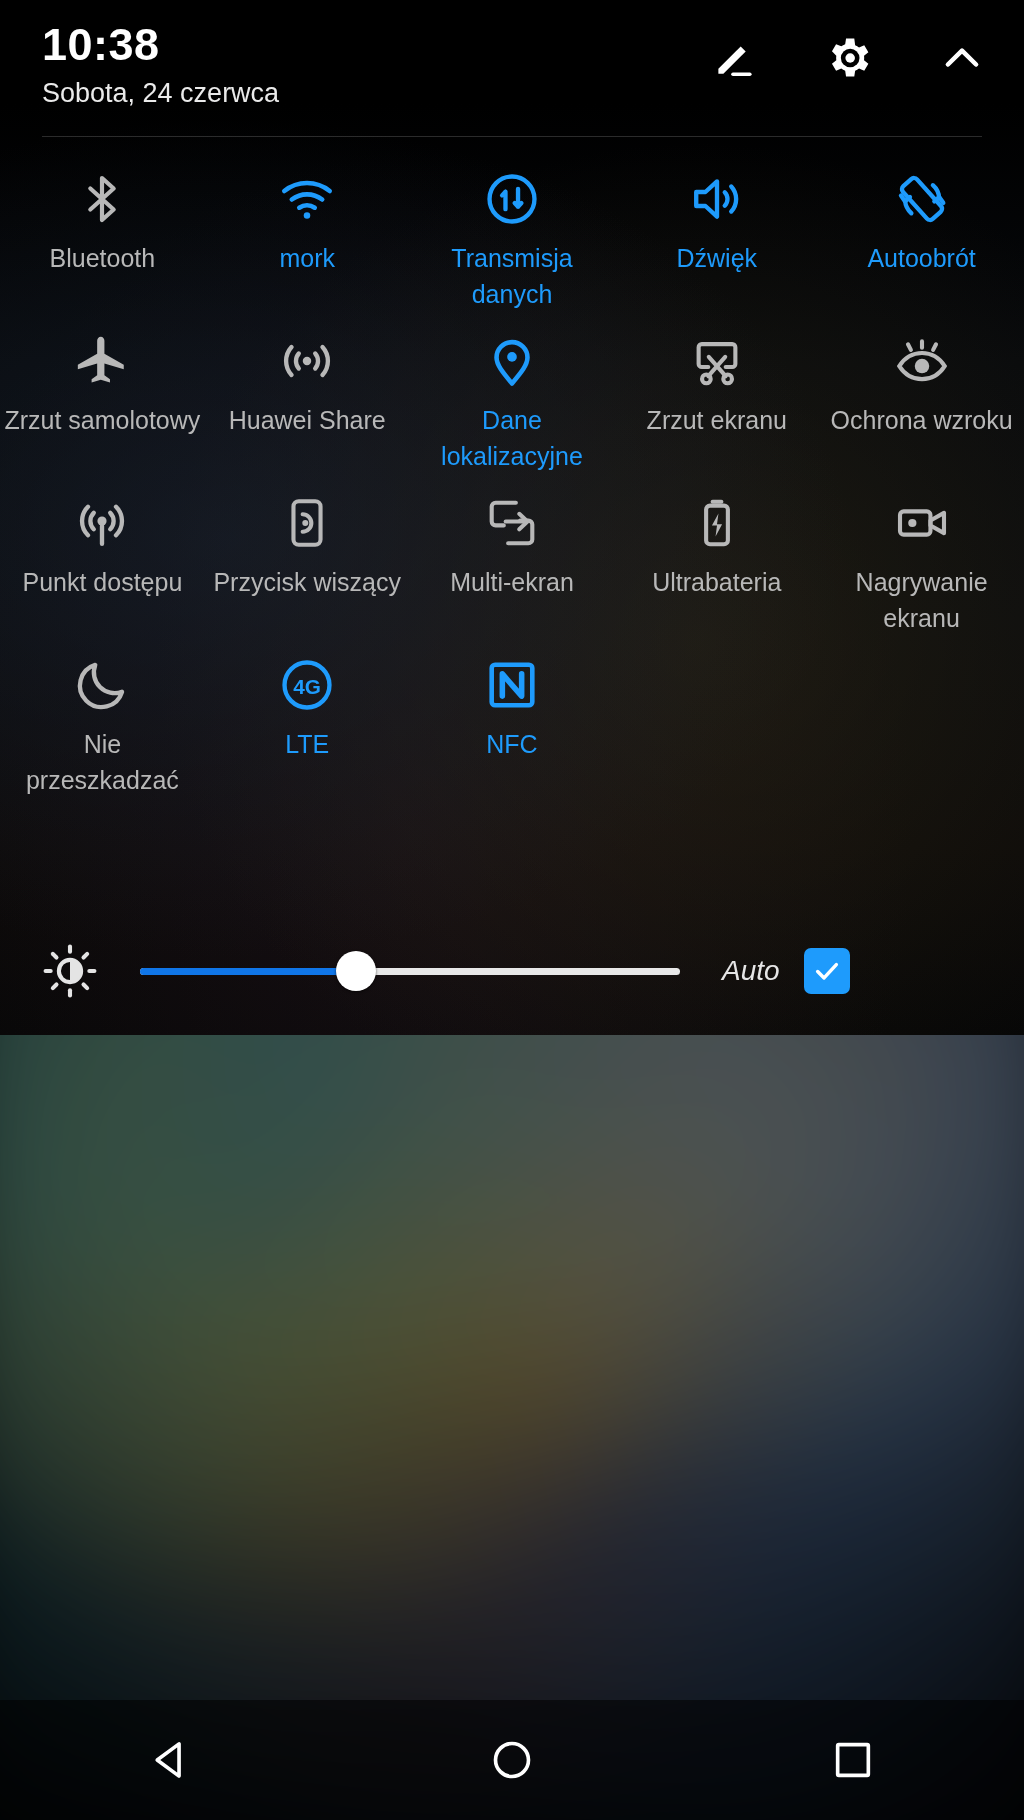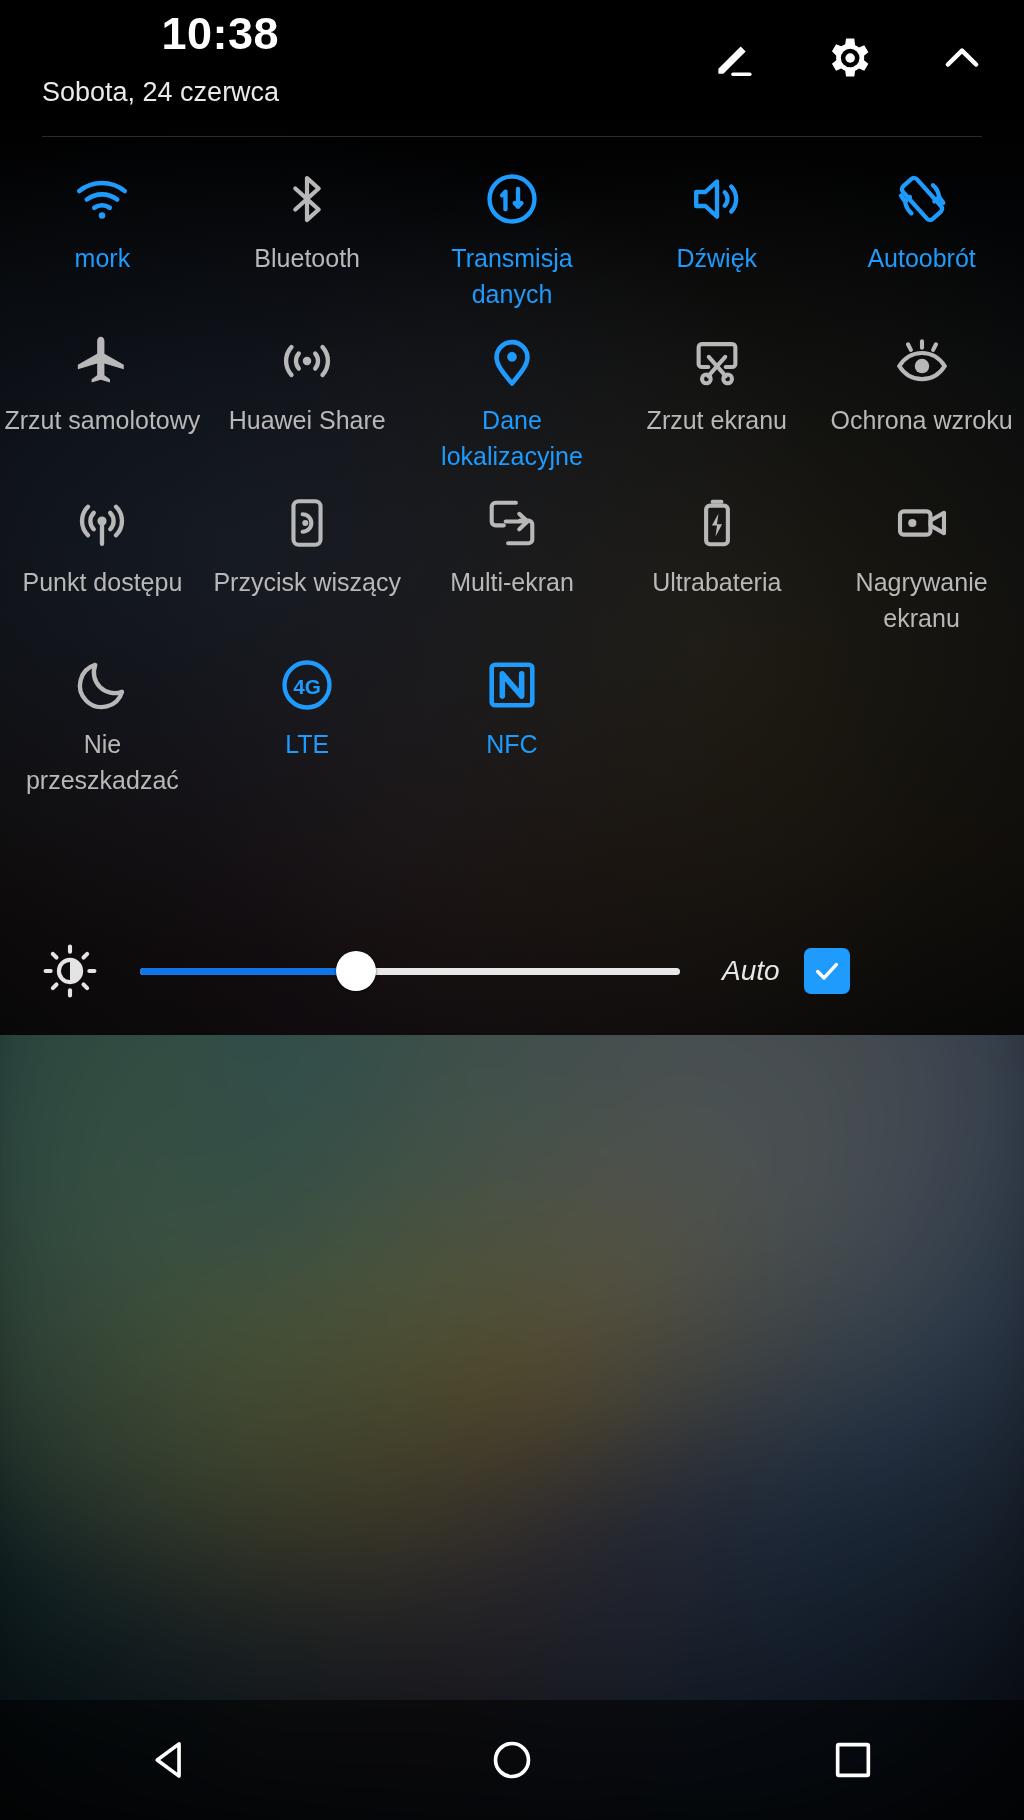--- a/index.html
+++ b/index.html
@@ -32,23 +32,23 @@
     position:absolute; left:0; top:0; width:1024px; height:1035px;
     background:
       radial-gradient(ellipse at 22% 52%, rgba(26,36,50,0.55) 0%, transparent 55%),
       radial-gradient(ellipse at 68% 62%, rgba(46,40,22,0.55) 0%, transparent 55%),
       radial-gradient(ellipse at 40% 80%, rgba(40,24,34,0.40) 0%, transparent 58%),
       linear-gradient(180deg,#000000 0%,#000000 10%,#07090c 35%,#0a0b0d 60%,#0c0a09 82%,#070707 100%);
   }
 
   
   #qs-header { position:absolute; left:0; top:0; width:1024px; height:138px; }
-  #clock-block { position:absolute; left:42px; top:9px;text-align:right; }
+  #clock-block { position:absolute; left:42px; top:20px; }
   #clock { color:#fff; font-size:45px; font-weight:bold; letter-spacing:0.5px; line-height:50px; }
-  #date  { color:#eaeaea; font-size:27px; font-weight:400; line-height:40px; margin-top:13px; }
+  #date  { color:#eaeaea; font-size:27px; font-weight:400; line-height:40px; margin-top:3px; }
   #header-actions { position:absolute; right:36px; top:32px; display:flex; align-items:center; gap:62px; }
   .hdr-icon { width:52px; height:52px; display:flex; align-items:center; justify-content:center; cursor:pointer; }
   #qs-divider { position:absolute; left:42px; top:136px; width:940px; height:1px; background:rgba(255,255,255,0.17); }
 
   
   #tile-grid {
     position:absolute; left:0; top:150px; width:1024px;
     display:grid; grid-template-columns:repeat(5,1fr); row-gap:0;
   }
   .tile { height:162px; display:flex; flex-direction:column; align-items:center; cursor:pointer; padding-top:18px; }
@@ -118,39 +118,39 @@
             <path d="M5.5 15 L12 8.6 L18.5 15"></path>
           </svg>
         </div>
       </div>
 
       <div id="qs-divider"></div>
     </div>
 
     <div id="tile-grid">
 
+      <div class="tile off">
+        <div class="tile-icon">
+          <svg width="56" height="56" viewBox="0 0 24 24" fill="none" stroke="#B8B8B8" stroke-width="1.8" stroke-linejoin="round" stroke-linecap="round">
+            <path d="M7 7.5 L17 16.5 L12 21 L12 3 L17 7.5 L7 16.5"></path>
+          </svg>
+        </div>
+        <div class="tile-label">Bluetooth</div>
+      </div>
+
       <div class="tile on">
         <div class="tile-icon">
           <svg width="58" height="58" viewBox="0 0 24 24" fill="none" stroke="#1E9BFC" stroke-width="1.9" stroke-linecap="round">
             <path d="M2.6 8.7a15 15 0 0 1 18.8 0"></path>
             <path d="M5.7 12.2a10.4 10.4 0 0 1 12.6 0"></path>
             <path d="M8.8 15.6a5.9 5.9 0 0 1 6.4 0"></path>
             <circle cx="12" cy="18.8" r="1.35" fill="#1E9BFC" stroke="none"></circle>
           </svg>
         </div>
         <div class="tile-label">mork</div>
-      </div>
-
-      <div class="tile off">
-        <div class="tile-icon">
-          <svg width="56" height="56" viewBox="0 0 24 24" fill="none" stroke="#B8B8B8" stroke-width="1.8" stroke-linejoin="round" stroke-linecap="round">
-            <path d="M7 7.5 L17 16.5 L12 21 L12 3 L17 7.5 L7 16.5"></path>
-          </svg>
-        </div>
-        <div class="tile-label">Bluetooth</div>
       </div>
 
       <div class="tile on">
         <div class="tile-icon">
           <svg width="58" height="58" viewBox="0 0 24 24" fill="none" stroke="#1E9BFC" stroke-width="1.8" stroke-linecap="round" stroke-linejoin="round">
             <circle cx="12" cy="12" r="9.3"></circle>
             <path d="M9.3 9 L9.3 16.2 M9.3 9 L7.9 10.5"></path>
             <path d="M14.5 7.8 L14.5 15.2 M14.5 15.2 L15.9 13.7 M14.5 15.2 L13.1 13.7"></path>
           </svg>
         </div>

